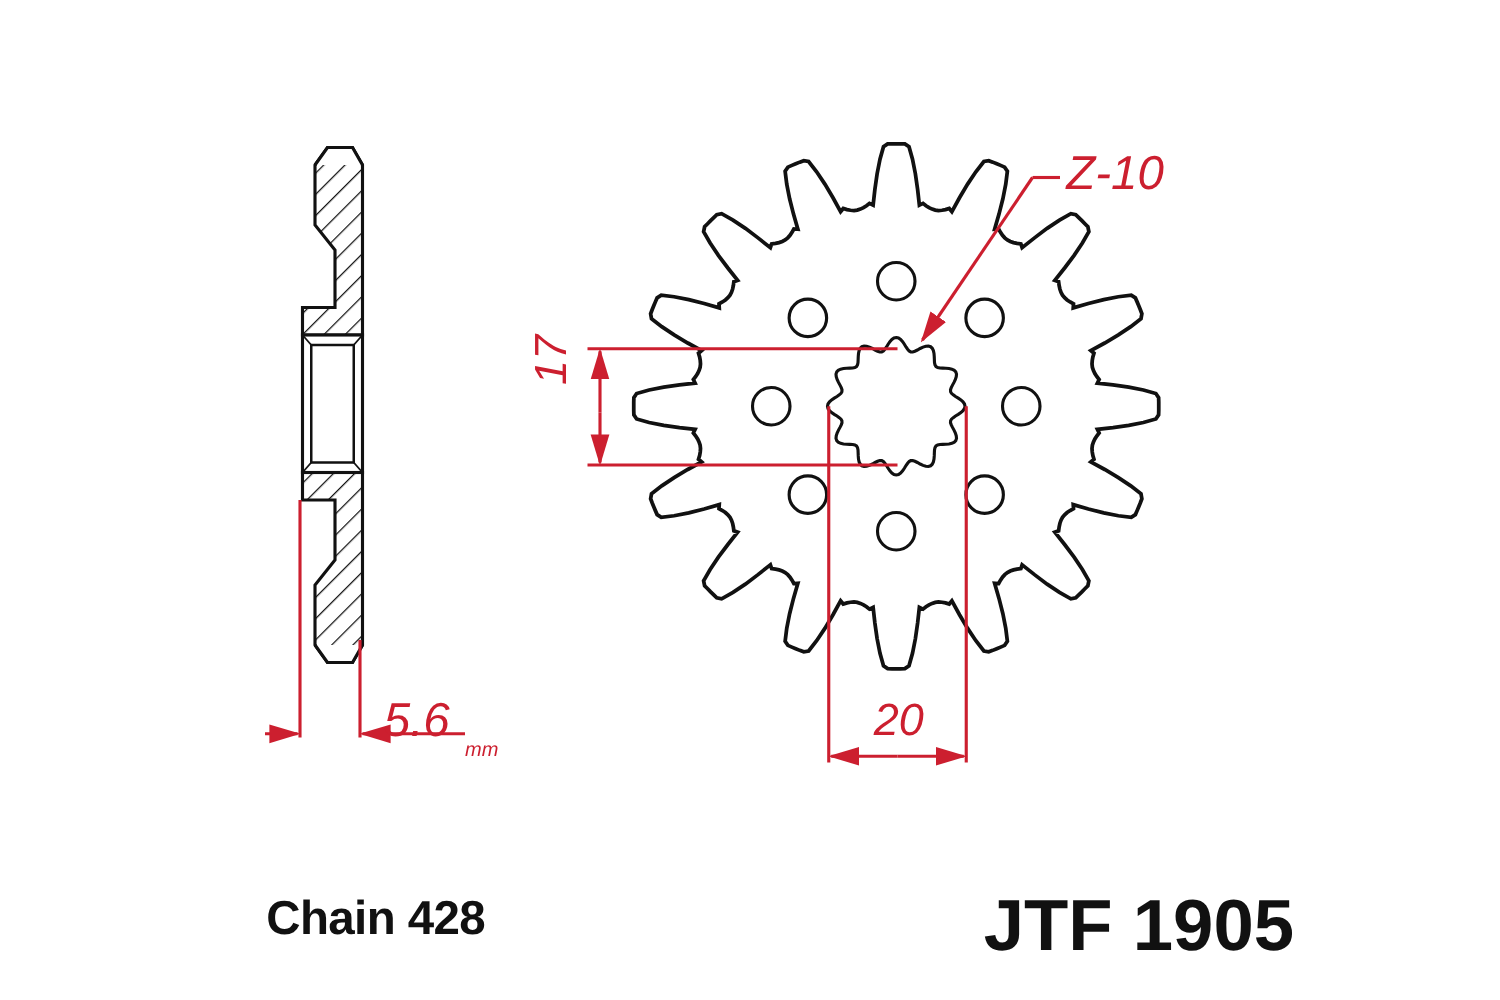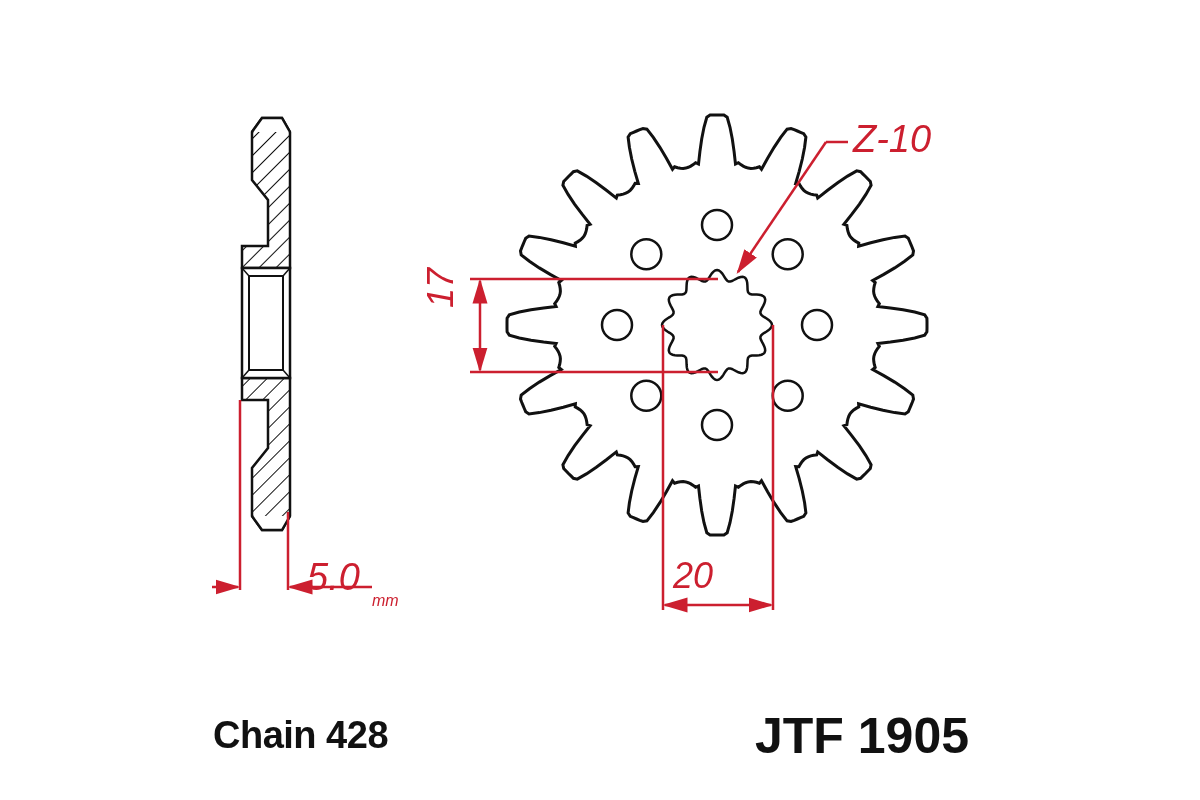--- a/index.html
+++ b/index.html
@@ -1,24 +1,24 @@
 <!DOCTYPE html>
 <html><head>
 <meta charset="utf-8">
 <style>
   html, body { margin: 0; padding: 0; background: #ffffff; }
   body { width: 1200px; height: 800px; position: relative; overflow: hidden; font-family: "Liberation Sans", sans-serif; }
   #drawing { position: absolute; left: 0; top: 0; width: 1200px; height: 800px; }
   .label-bold { position: absolute; font-family: "Liberation Sans", sans-serif; font-weight: bold; color: #111; margin-top: 34px; }
   #chain-label { left: 213px; top: 680px; font-size: 38px; letter-spacing: -0.5px; }
-  #part-label { left: 755px; top: 673px; font-size: 50px; letter-spacing: 0px; }
+  #part-label { left: 787px; top: 673px; font-size: 58px; letter-spacing: 0px; }
   .dim { position: absolute; font-family: "Liberation Sans", sans-serif; font-style: italic; color: #cc1f2f; }
   #dim-thickness { left: 307px; top: 556px; font-size: 38px; }
   #dim-thickness-unit { left: 372px; top: 592px; font-size: 16px; }
-  #dim-spline { left: 673px; top: 555px; font-size: 36px; }
+  #dim-spline { left: 699px; top: 555px; font-size: 36px; }
   #dim-zteeth { left: 853px; top: 118px; font-size: 38px; }
   #dim-hub { left: 420px; top: 308px; font-size: 36px; transform: rotate(-90deg); transform-origin: left top; }
 </style>
 </head>
 <body>
 
 <svg id="drawing" viewBox="0 0 1200 800" xmlns="http://www.w3.org/2000/svg">
   <defs>
     <pattern id="hatch" patternUnits="userSpaceOnUse" width="12" height="12" patternTransform="rotate(45)">
       <line x1="0" y1="0" x2="0" y2="12" stroke="#111" stroke-width="2"></line>
@@ -79,20 +79,20 @@
     <line x1="718" y1="605" x2="665" y2="605" marker-end="url(#arrow)"></line>
     <line x1="718" y1="605" x2="771" y2="605" marker-end="url(#arrow)"></line>
   </g>
 
   <g stroke="#cc1f2f" stroke-width="2.5" fill="none">
     <line x1="848" y1="142" x2="826" y2="142"></line>
     <line x1="826" y1="142" x2="738" y2="272" marker-end="url(#arrow)"></line>
   </g>
 </svg>
 
-<div id="dim-thickness" class="dim">5.0</div>
+<div id="dim-thickness" class="dim">5.6</div>
 <div id="dim-thickness-unit" class="dim">mm</div>
 <div id="dim-hub" class="dim">17</div>
 <div id="dim-spline" class="dim">20</div>
 <div id="dim-zteeth" class="dim">Z-10</div>
 
 <div id="chain-label" class="label-bold">Chain 428</div>
 <div id="part-label" class="label-bold">JTF 1905</div>
 
 </body></html>

